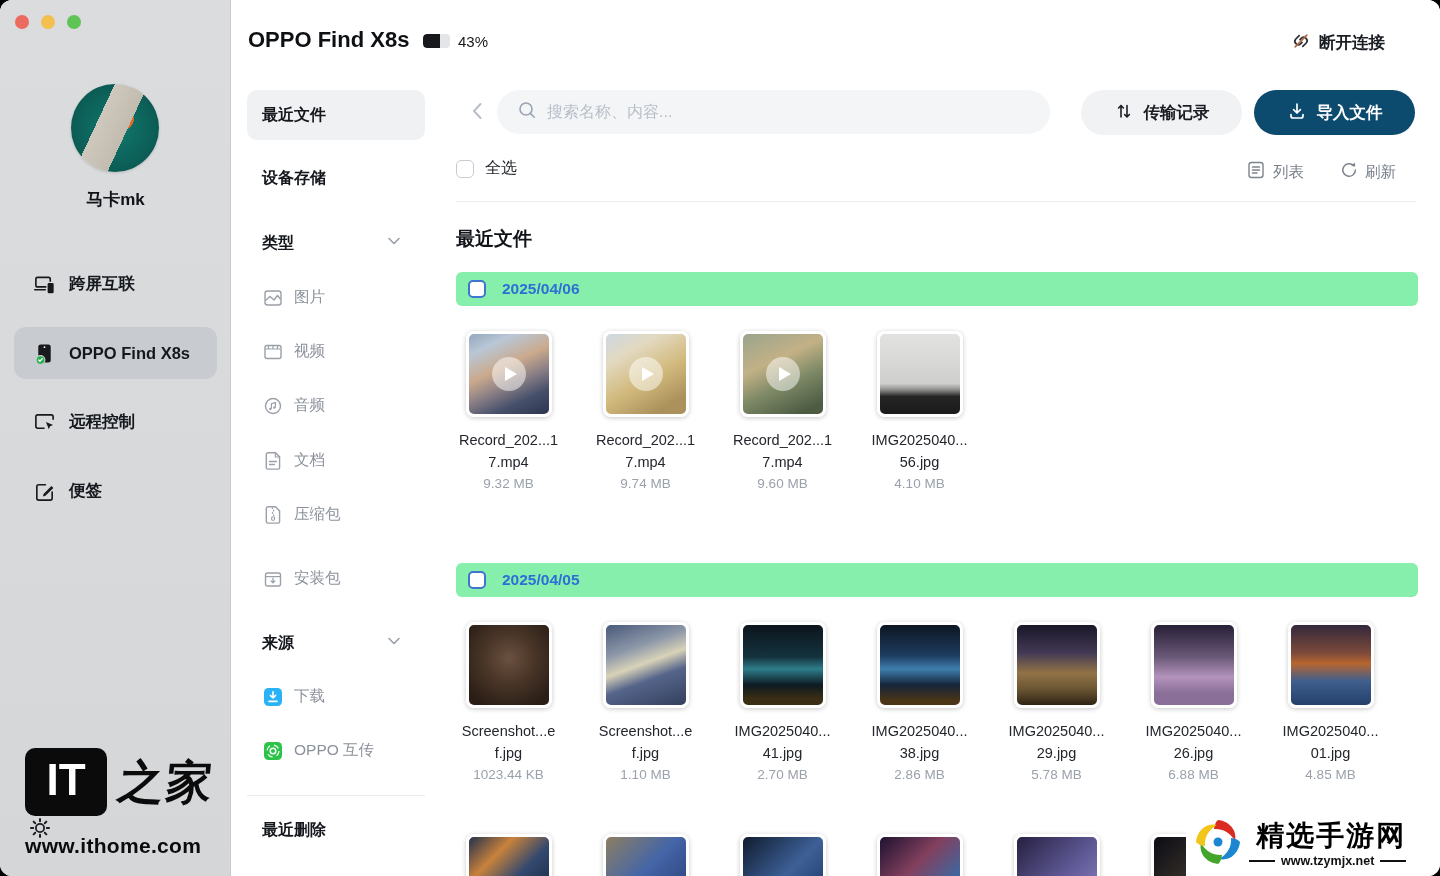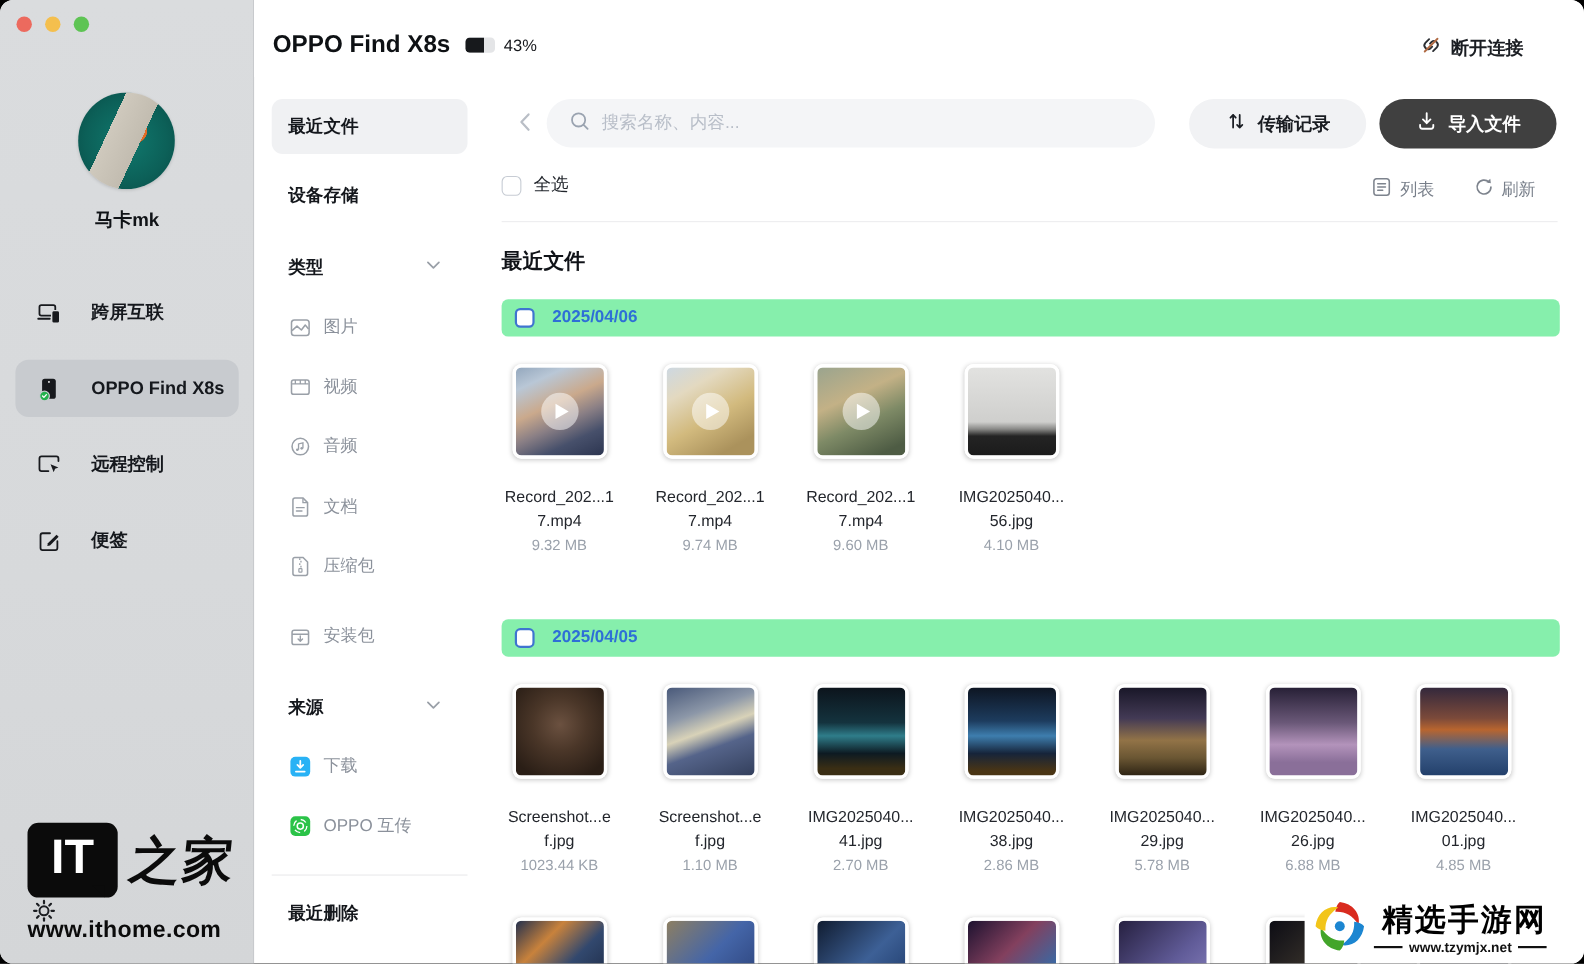--- a/index.html
+++ b/index.html
@@ -17,21 +17,21 @@
   .avatar { position:absolute; left:71px; top:84px; width:88px; height:88px; border-radius:50%;
     background:
       linear-gradient(115deg, rgba(0,0,0,0) 34%, #cfc9bd 34%, #c2bcb0 60%, rgba(0,0,0,0) 60%),
       radial-gradient(ellipse 24px 18px at 52% 40%, #ef7f35 0%, #e06a25 70%, rgba(0,0,0,0) 72%),
       radial-gradient(circle at 50% 50%, #10796e 0%, #0c6058 60%, #084a45 100%);
     box-shadow:0 1px 3px rgba(0,0,0,.15); }
   .user-name { position:absolute; top:188px; left:0; width:231px; text-align:center;
     font-size:17px; font-weight:700; color:#101317; }
   .side-items { position:absolute; top:258px; left:14px; width:203px; }
   .side-item { height:52px; margin-bottom:17px; display:flex; align-items:center;
-    padding-left:19px; gap:27px; border-radius:12px; font-size:16.5px; font-weight:600;
+    padding-left:19px; gap:13px; border-radius:12px; font-size:16.5px; font-weight:600;
     color:#15181d; cursor:default; }
   .side-item.active { background:#c8cbcf; }
   .side-item .icn { width:23px; height:23px; display:flex; }
   .gear { position:absolute; left:28px; top:816px; width:26px; height:26px; }
 
   
   .titlebar { position:absolute; left:231px; top:0; right:0; height:70px; background:#fff; }
   .app-title { position:absolute; left:17px; top:27px; font-size:22px; font-weight:700; color:#0e1114; }
   .battery { position:absolute; left:192px; top:34px; width:27px; height:14px; border-radius:4px;
     background:#e4e5e7; overflow:hidden; }
@@ -59,21 +59,21 @@
   
   .back { position:absolute; left:466px; top:99px; width:24px; height:24px; }
   .search { position:absolute; left:497px; top:90px; width:553px; height:44px; border-radius:22px;
     background:#f4f5f7; display:flex; align-items:center; padding-left:20px; gap:10px; }
   .search input { border:none; outline:none; background:transparent; width:440px;
     font-size:16px; color:#a21caf; font-family:inherit; }
   .search input::placeholder { color:#b8bec8; }
   .btn { position:absolute; top:90px; height:45px; border-radius:23px; display:flex;
     align-items:center; justify-content:center; gap:10px; cursor:default; }
   .btn-transfer { left:1081px; width:161px; background:#f1f2f4; font-size:16.5px; font-weight:600; color:#191c21; }
-  .btn-import { left:1254px; width:161px; background:#404040; font-size:16.5px; font-weight:700; color:#fff; }
+  .btn-import { left:1254px; width:161px; background:#0c4a6e; font-size:16.5px; font-weight:700; color:#fff; }
   .select-row { position:absolute; left:456px; top:158px; display:flex; align-items:center; gap:11px;
     font-size:16px; color:#22262c; }
   .cb { width:18px; height:18px; border-radius:5px; background:#fff; border:1.5px solid #c7ccd4; }
   .cb.blue { border:2px solid #3f74d0; }
   .view-controls { position:absolute; right:44px; top:160px; display:flex; gap:34px; }
   .vc { display:flex; align-items:center; gap:7px; font-size:15.5px; color:#787f8a; }
   .divider { position:absolute; left:456px; right:24px; top:201px; height:1px; background:#ededef; }
 
   
   .scroll { position:absolute; left:231px; right:0; top:202px; bottom:0; overflow:hidden; }
@@ -83,21 +83,21 @@
   .group-band .date { font-size:15.5px; font-weight:700; color:#2e6fd6; }
   .grid { margin-left:209px; margin-top:25px; width:966px; display:flex; flex-wrap:wrap; }
   .cell { width:137px; height:212px; display:flex; flex-direction:column; align-items:center; }
   .thumb { width:86px; height:86px; border:3px solid #fff; border-radius:8px;
     box-shadow:0 1px 5px rgba(0,0,0,.22); position:relative; flex-shrink:0; }
   .play { position:absolute; inset:0; display:flex; align-items:center; justify-content:center; }
   .play-circle { width:34px; height:34px; border-radius:50%; background:rgba(255,255,255,.5);
     display:flex; align-items:center; justify-content:center; }
   .play-tri { width:0; height:0; border-left:12px solid #fff; border-top:7px solid transparent;
     border-bottom:7px solid transparent; margin-left:4px; }
-  .fname { margin-top:24px; font-size:14.5px; line-height:22px; color:#23262c; text-align:center;
+  .fname { margin-top:12px; font-size:14.5px; line-height:22px; color:#23262c; text-align:center;
     white-space:pre-line; }
   .fsize { margin-top:3px; font-size:13.5px; color:#9aa1ab; }
 
   
   .wm-ithome { position:absolute; left:10px; top:748px; width:212px; z-index:60; }
   .it-box { position:absolute; left:15px; top:0; width:82px; height:68px; background:#0b0b0b;
     border-radius:10px; color:#fff; font-weight:800; font-size:44px; text-align:center; line-height:64px; }
   .it-box::after { content:""; position:absolute; right:12px; bottom:-11px; width:0; height:0;
     border:11px solid transparent; border-top-color:#0b0b0b; border-right-width:0; }
   .zhijia { position:absolute; left:108px; top:4px; font-size:46px; font-weight:900; color:#0b0b0b;

